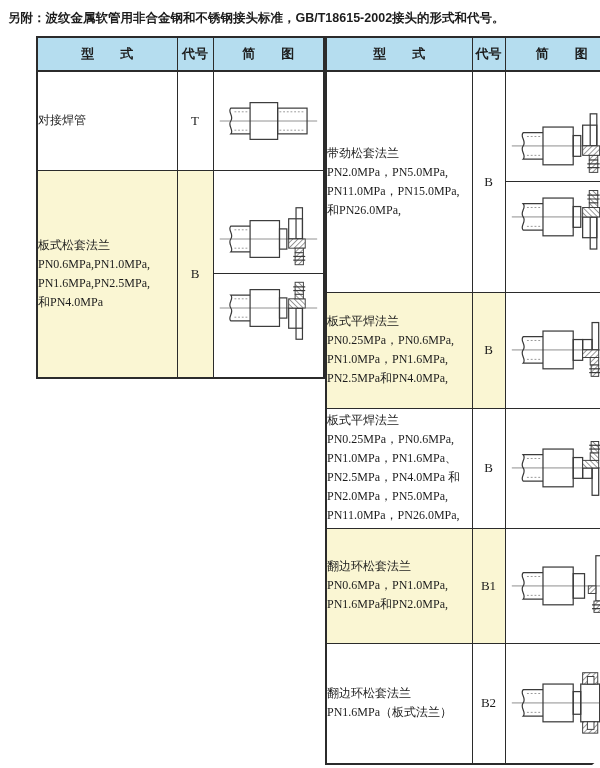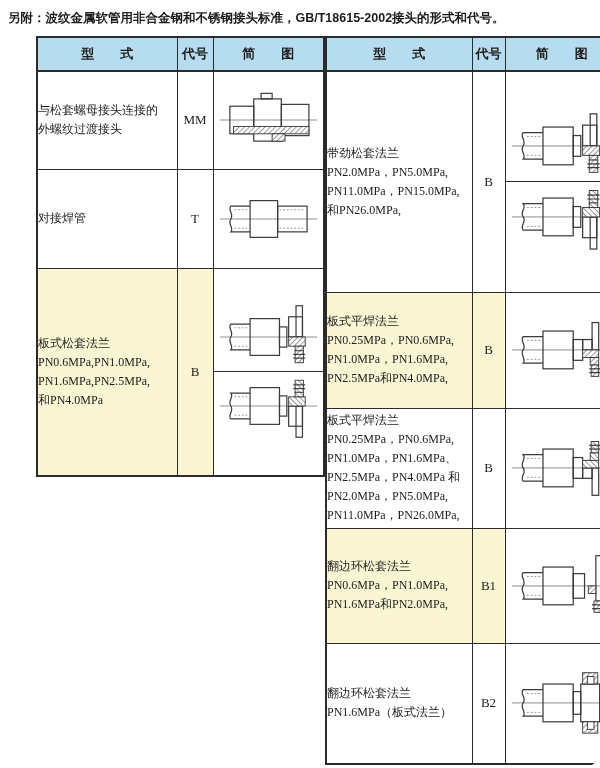--- a/index.html
+++ b/index.html
@@ -71,38 +71,20 @@
       <colgroup>
           <col style="width:140px">
           <col style="width:36px">
           <col style="width:111px">
         </colgroup>
       <tbody>
           <tr class="head">
         <th>型　　式</th>
         <th>代号</th>
         <th>简　　图</th>
-      </tr>
-      <tr style="height:98px">
-        <td class="type">与松套螺母接头连接的
-外螺纹过渡接头</td>
-        <td class="code">MM</td>
-        <td class="diag">
-              <div class="dwrap">
-                <svg class="dsvg" viewBox="0 0 112 74" preserveAspectRatio="xMidYMid meet">
-                  <line class="cl" x1="3" y1="37" x2="109" y2="37"></line>
-                  <rect class="ln" x="14" y="22" width="26" height="30"></rect>
-                  <rect class="ln" x="40" y="14" width="30" height="46"></rect>
-                  <rect class="ln" x="48" y="8" width="12" height="6"></rect>
-                  <rect class="ln" x="70" y="20" width="30" height="34"></rect>
-                  <rect class="hh" x="18" y="44" width="82" height="8"></rect>
-                  <rect class="hh" x="60" y="52" width="14" height="8"></rect>
-                </svg>
-              </div>
-            </td>
       </tr>
       <tr style="height:99px">
         <td class="type">对接焊管</td>
         <td class="code">T</td>
         <td class="diag">
               <div class="dwrap">
                 <svg class="dsvg" viewBox="0 0 112 74" preserveAspectRatio="xMidYMid meet">
                   <line class="cl" x1="3" y1="37" x2="109" y2="37"></line>
                   <path class="ln" d="M36 23 H15 C11 27 19 32 15 37 C11 42 19 47 15 51 H36"></path>
                   <line class="dot" x1="19" y1="27" x2="33" y2="27"></line>

